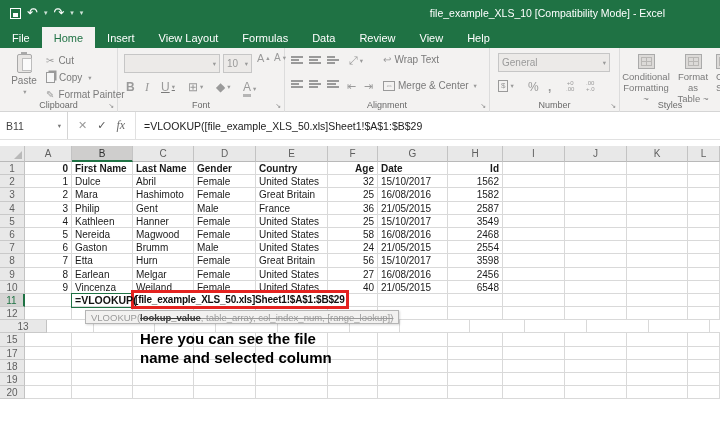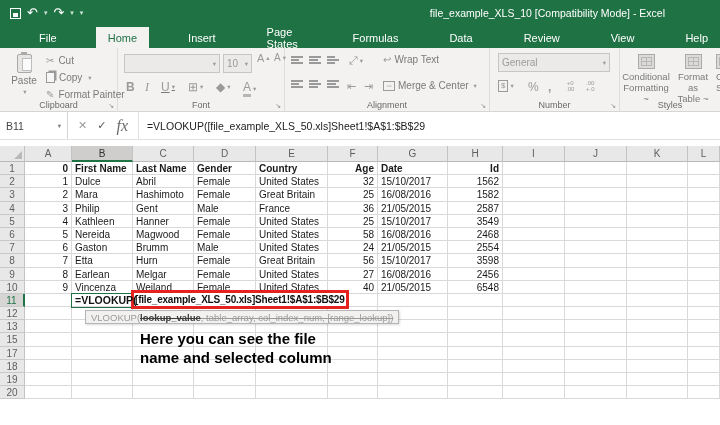--- a/index.html
+++ b/index.html
@@ -11,21 +11,21 @@
   .titlebar { position:absolute; left:0; top:0; width:720px; height:27px; background:#1f7244; }
   .qat { position:absolute; left:10px; top:4px; display:flex; align-items:center; gap:6px; color:#fff; }
   .qat .glyph { font-size:13px; line-height:18px; color:#fff; }
   .qat .mini { font-size:7px; color:#cfe3d8; }
   .floppy { width:11px; height:11px; border:1.5px solid #fff; position:relative; display:inline-block; }
   .floppy::before { content:""; position:absolute; left:2px; top:4px; width:5px; height:4px; background:#fff; }
   .wintitle { position:absolute; left:0; right:55px; top:0; height:27px; line-height:27px; text-align:right; color:#fff; font-size:10.5px; }
 
   
   .tabrow { position:absolute; left:0; top:27px; width:720px; height:21px; background:#1f7244; display:flex; align-items:stretch; }
-  .tab { color:#fff; font-size:11px; padding:0 12px; display:flex; align-items:center; cursor:default;margin-left:27px; }
+  .tab { color:#fff; font-size:11px; padding:0 12px; display:flex; align-items:center; cursor:default; }
   .tab.active { background:#f3f2f1; color:#1f7244; }
   .tellme { display:flex; align-items:center; color:#fff; font-size:11px; margin-left:10px; gap:6px; }
   .bulb { width:9px; height:9px; border:1.3px solid #fff; border-radius:50%; position:relative; display:inline-block; }
   .bulb::after { content:""; position:absolute; left:2px; top:8px; width:3px; height:3px; background:#fff; }
 
   
   .ribbon { position:absolute; left:0; top:48px; width:720px; height:64px; background:#f3f2f1; border-bottom:1px solid #d5d5d5; color:#7a7a7a; font-size:10px; }
   .rgroup { position:absolute; top:0; height:64px; border-right:1px solid #dcdcdc; }
   .g-clip { left:0; width:118px; } .g-font { left:118px; width:167px; } .g-align { left:285px; width:205px; } .g-num { left:490px; width:130px; } .g-styles { left:620px; width:100px; border-right:none; overflow:hidden; }
   .glabel { position:absolute; bottom:2px; left:0; right:0; text-align:center; font-size:9px; color:#6a6a6a; }
@@ -46,21 +46,21 @@
   .stylebtn { position:absolute; top:6px; display:flex; flex-direction:column; align-items:center; font-size:9.5px; line-height:11px; color:#7a7a7a; text-align:center; }
   .gridic { width:17px; height:15px; background:#dcdad8; border:1px solid #aaa; position:relative; margin-bottom:2px; }
   .gridic::before { content:""; position:absolute; inset:2px; background:linear-gradient(#b9b7b5 1px, transparent 1px) 0 0/100% 4px, linear-gradient(90deg,#b9b7b5 1px, transparent 1px) 0 0/5px 100%; }
 
   
   .fbar { position:absolute; left:0; top:112px; width:720px; height:28px; background:#fff; border-bottom:1px solid #e1e1e1; display:flex; align-items:center; }
   .namebox { width:68px; height:100%; border-right:1px solid #d5d5d5; display:flex; align-items:center; padding:0 6px; font-size:10.5px; color:#444; }
   .namebox .drop { margin-left:auto; color:#777; }
   .fbtns { display:flex; align-items:center; gap:10px; padding:0 10px; color:#9a9a9a; font-size:11px; border-right:1px solid #e1e1e1; height:100%; }
   .fbtns .ok { color:#555; }
-  .fx { font-family:"Liberation Serif", serif; font-style:italic; color:#6a6a6a; font-size:16px;text-align:right; }
+  .fx { font-family:"Liberation Serif", serif; font-style:italic; color:#6a6a6a; font-size:12px;text-align:right; }
   .ftext { flex:1; padding:0 8px; font-size:10.5px; color:#222; white-space:nowrap; overflow:hidden; }
   .gap6 { position:absolute; left:0; top:140px; width:720px; height:6px; background:#fff; }
 
   
   .sheet { position:absolute; left:0; top:146px; width:720px; height:279px; background:#fff; overflow:hidden; }
   .grow { display:flex; height:13.2px; }
   .grow.hdr { height:16px; }
   .gc { flex:none; border-right:1px solid #d9d9d9; border-bottom:1px solid #d9d9d9; font-size:10px; color:#1a1a1a; padding:0 3px; line-height:13.2px; white-space:nowrap; overflow:hidden; }
   .grow.hdr .gc { background:#e8e8e8; border-right:1px solid #c3c3c3; border-bottom:1px solid #b9b9b9; color:#5f5f5f; text-align:center; line-height:15px; overflow:visible; }
   .grow.hdr .gc.selcol { background:#cfcecd; border-bottom:2px solid #1f7244; color:#2f2f2f; }
@@ -95,21 +95,21 @@
       <span class="mini">▾</span>
     </div>
     <div class="wintitle">file_example_XLS_10  [Compatibility Mode]  - Excel</div>
   </div>
 
   <div class="tabrow">
     <nav id="tabs" style="display:flex;">
         <div class="tab">File</div>
         <div class="tab active">Home</div>
         <div class="tab">Insert</div>
-        <div class="tab">Page States</div>
+        <div class="tab">View Layout</div>
         <div class="tab">Formulas</div>
         <div class="tab">Data</div>
         <div class="tab">Review</div>
         <div class="tab">View</div>
         <div class="tab">Help</div>
       </nav>
   </div>
 
   <div class="ribbon">
 
@@ -500,21 +500,21 @@
           <div class="gc align " style="width: 72px;"></div>
           <div class="gc align r" style="width: 50px;"></div>
           <div class="gc align " style="width: 70px;"></div>
           <div class="gc align r" style="width: 55px;"></div>
           <div class="gc align " style="width: 62px;"></div>
           <div class="gc align " style="width: 62px;"></div>
           <div class="gc align " style="width: 61px;"></div>
           <div class="gc align " style="width: 32px;"></div>
         </div>
         <div class="grow">
-          <div class="gc rowh" style="width: 25px; text-align: center;">13</div>
+          <div class="gc rowh" style="width: 47px; text-align: center;">13</div>
           <div class="gc align r" style="width: 47px;"></div>
           <div class="gc align " style="width: 61px;"></div>
           <div class="gc align " style="width: 61px;"></div>
           <div class="gc align " style="width: 62px;"></div>
           <div class="gc align " style="width: 72px;"></div>
           <div class="gc align r" style="width: 50px;"></div>
           <div class="gc align " style="width: 70px;"></div>
           <div class="gc align r" style="width: 55px;"></div>
           <div class="gc align " style="width: 62px;"></div>
           <div class="gc align " style="width: 62px;"></div>

